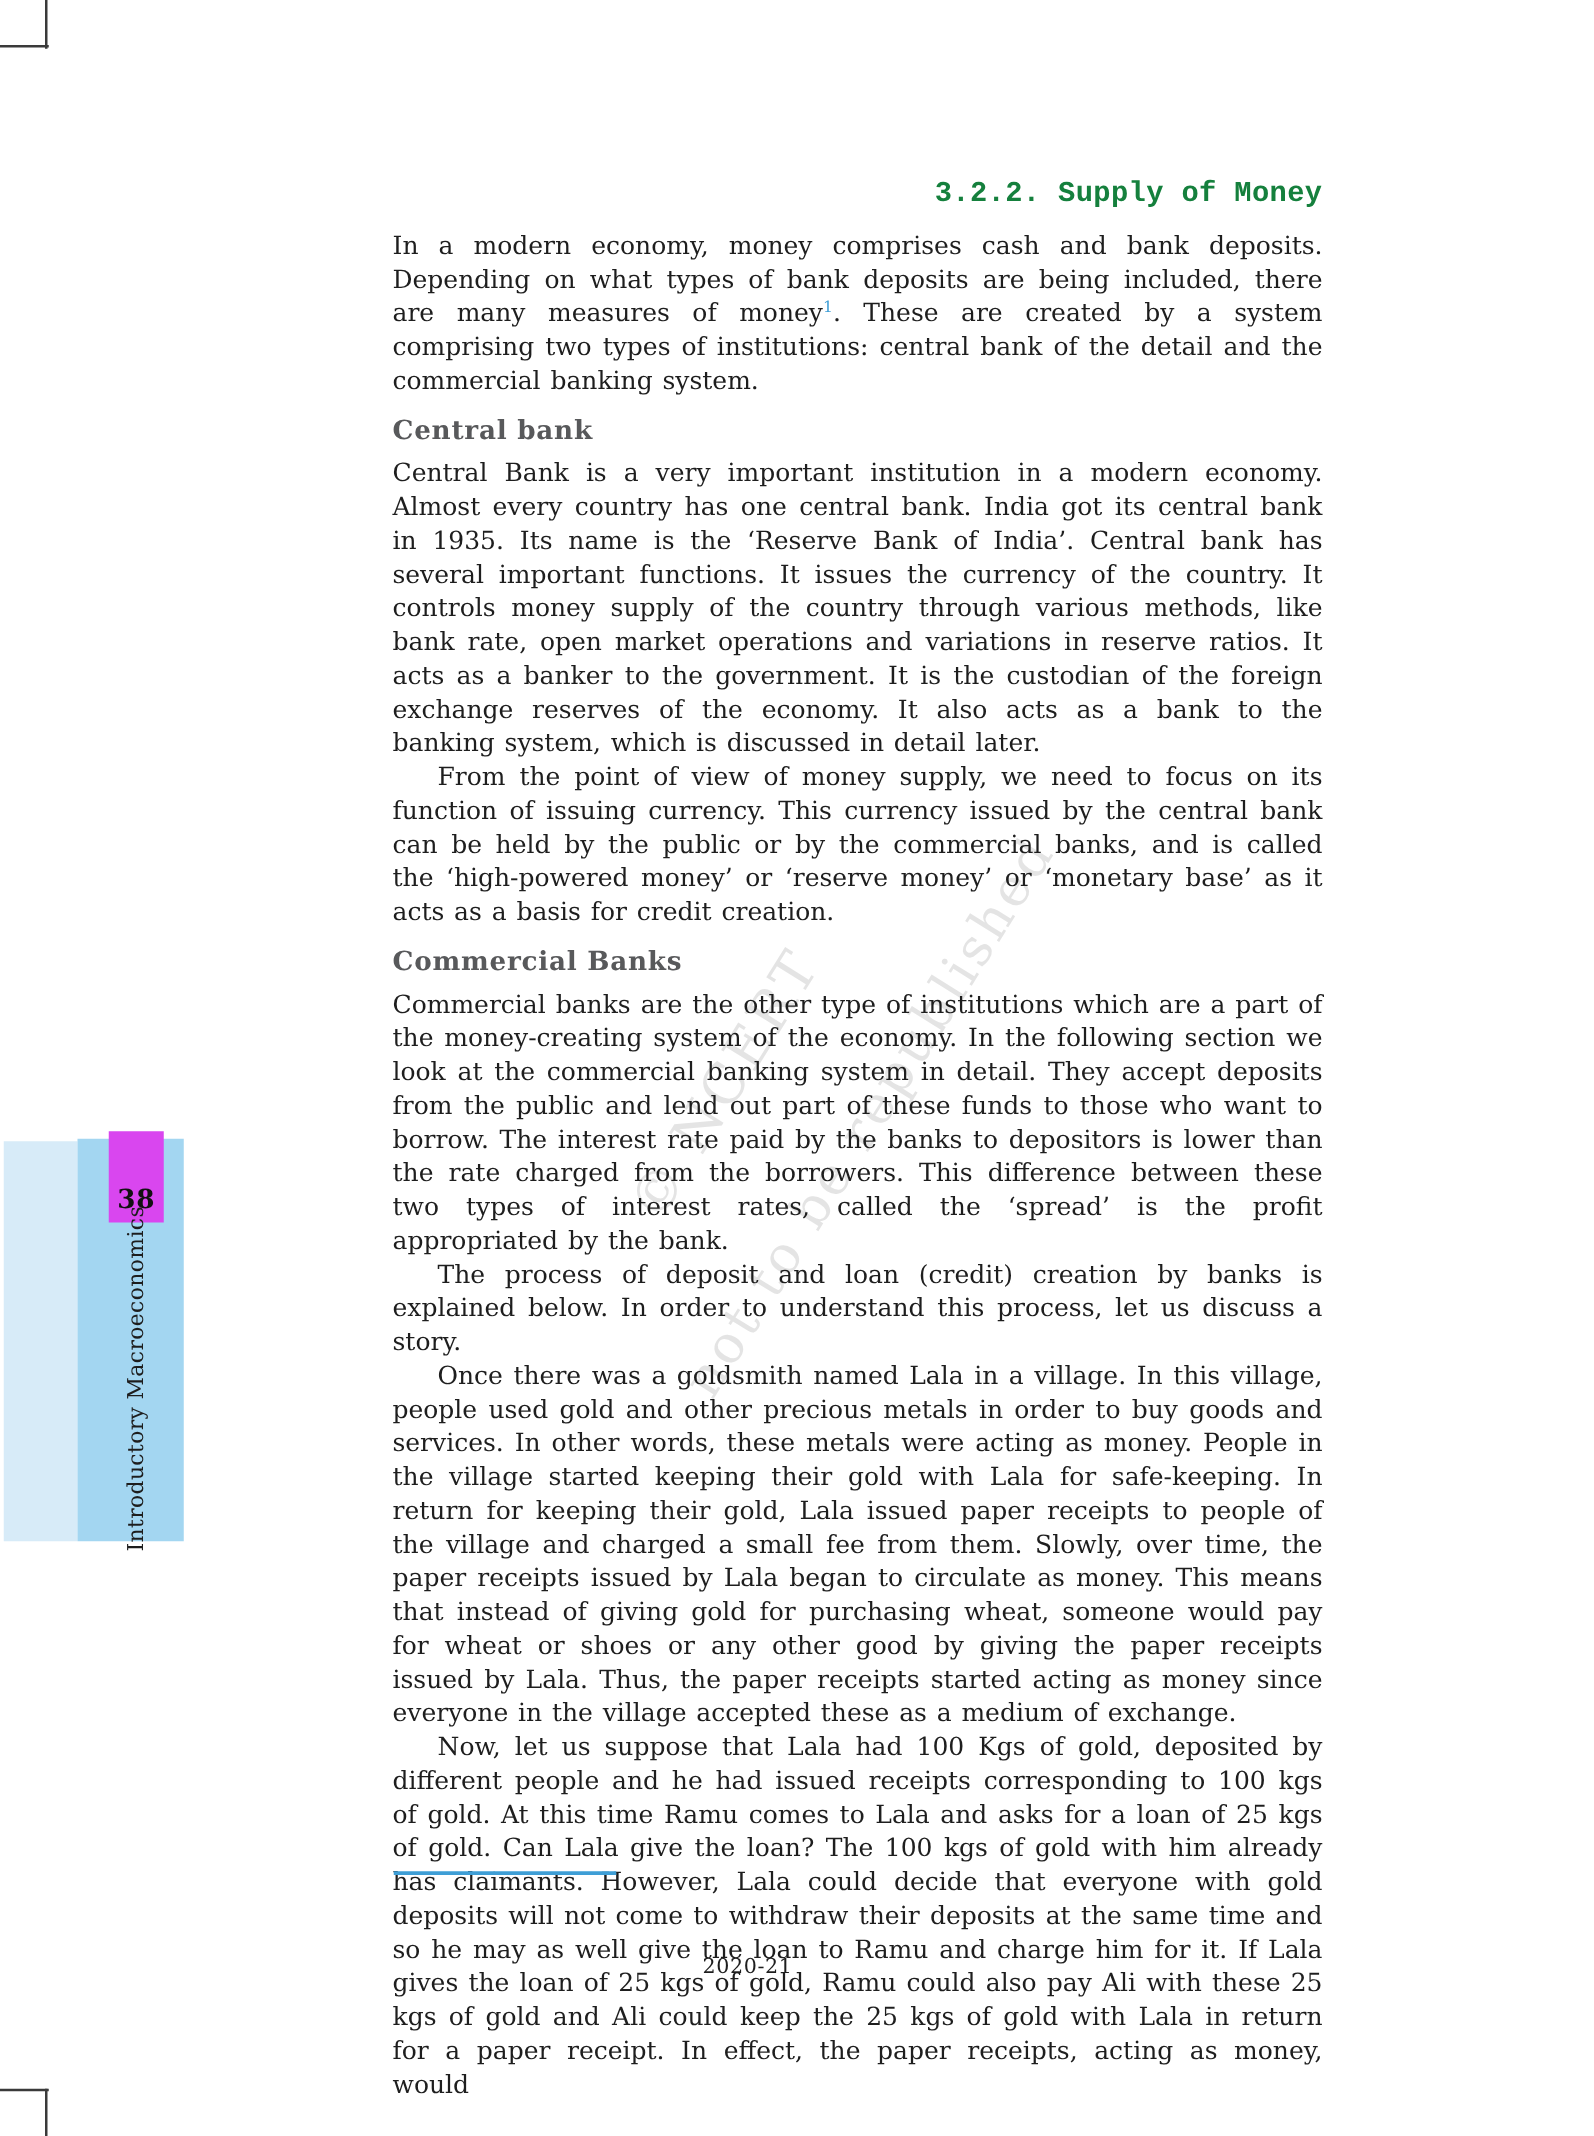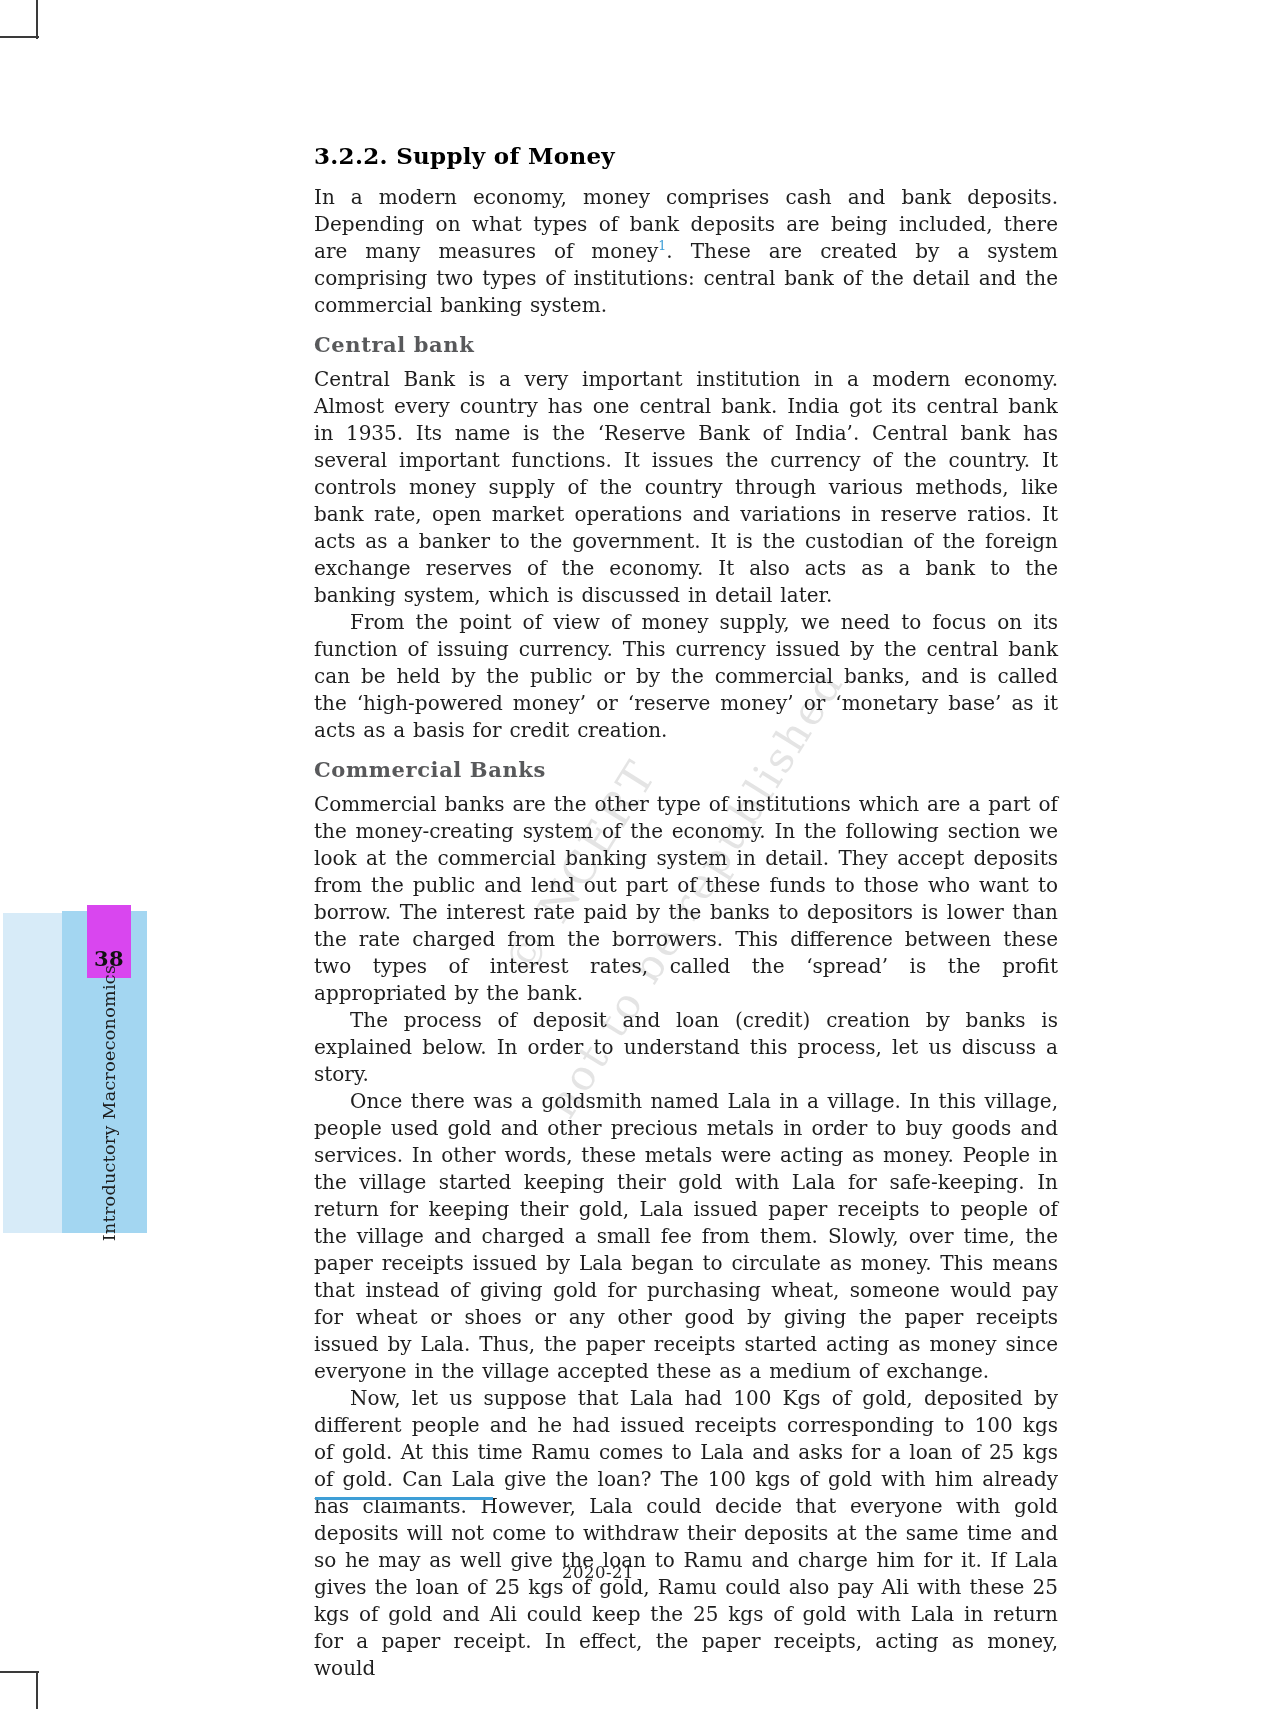--- a/index.html
+++ b/index.html
@@ -53,22 +53,22 @@
   }
   #wm-line1 { left: 580px; top: 868px; transform: translate(-50%,-50%) rotate(-58deg); }
   #wm-line2 { left: 695px; top: 893px; transform: translate(-50%,-50%) rotate(-58deg); font-size: 42px; }
 
   
   #column {
     position: absolute; left: 314px; top: 142px; width: 744px;
     text-align: justify;
   }
   .section-heading {
-    font-size: 23px; font-weight: bold; color: #000000;
-    margin: 0 0 15px 0; letter-spacing: 0.3px; text-align: left;
+    font-size: 23px; font-weight: bold; color: #15803d;
+    margin: 0 0 15px 0; letter-spacing: 0.3px; text-align: right; font-family: Liberation Mono, monospace;
   }
   .subheading {
     font-size: 21px; font-weight: bold; 
     color: var(--subheading_gray, #58595b);
     margin: 13px 0 9px 0; letter-spacing: 0.6px; text-align: left;
   }
   .body-para {
     font-size: 20px; line-height: 27px; margin: 0;
     word-spacing: 1.5px;
   }

